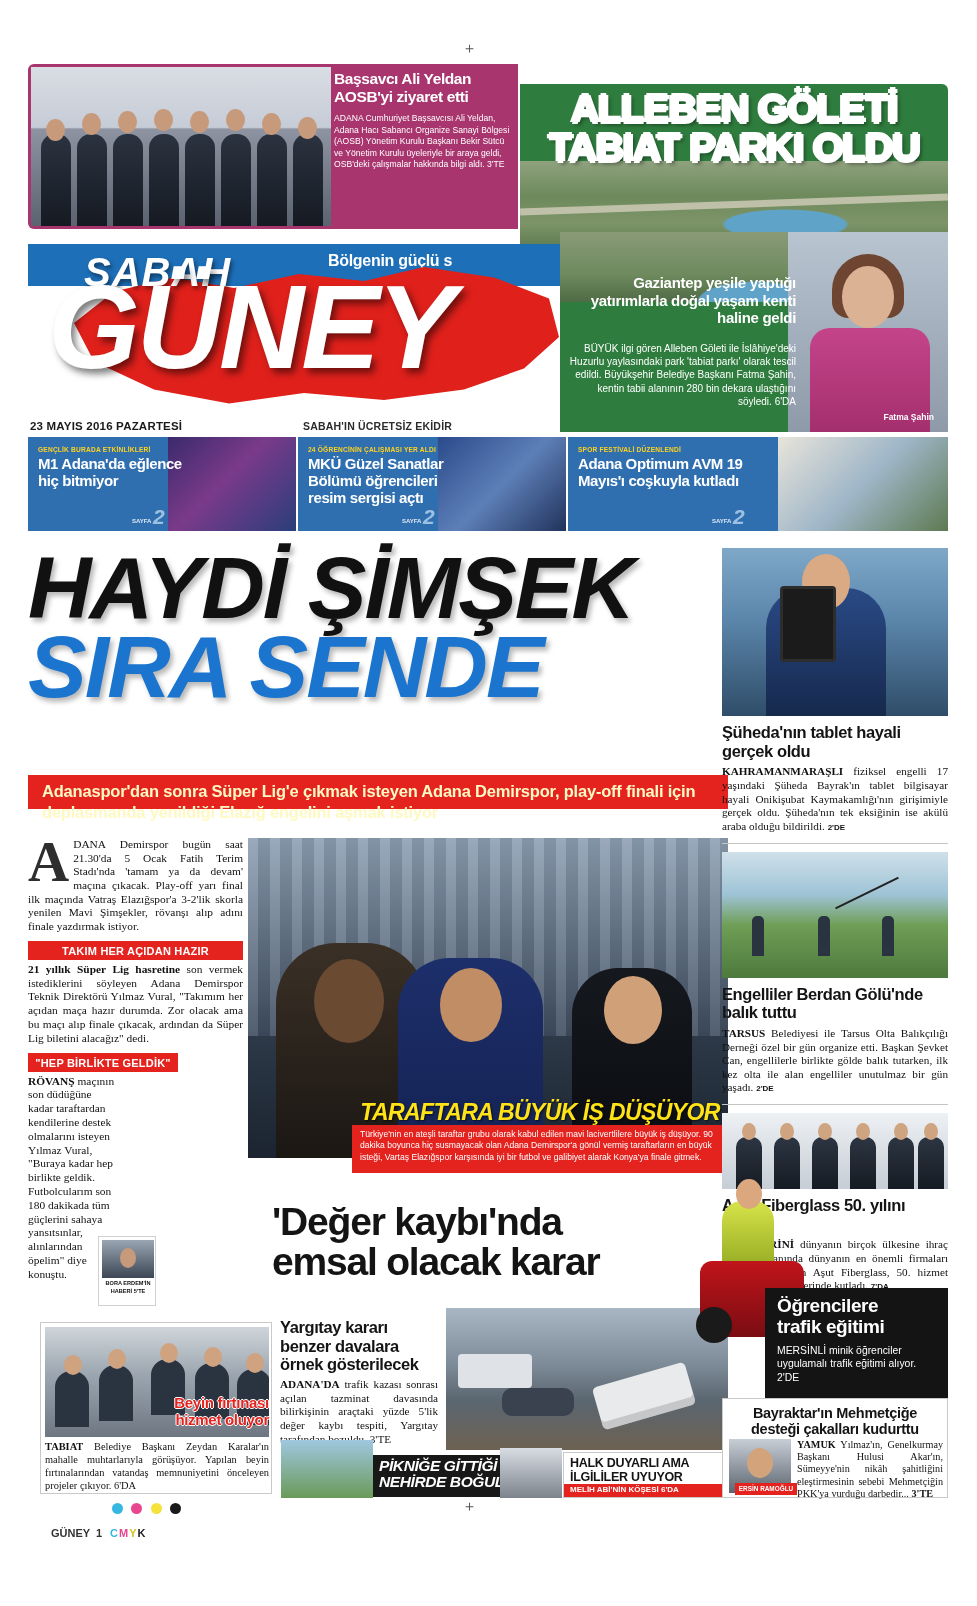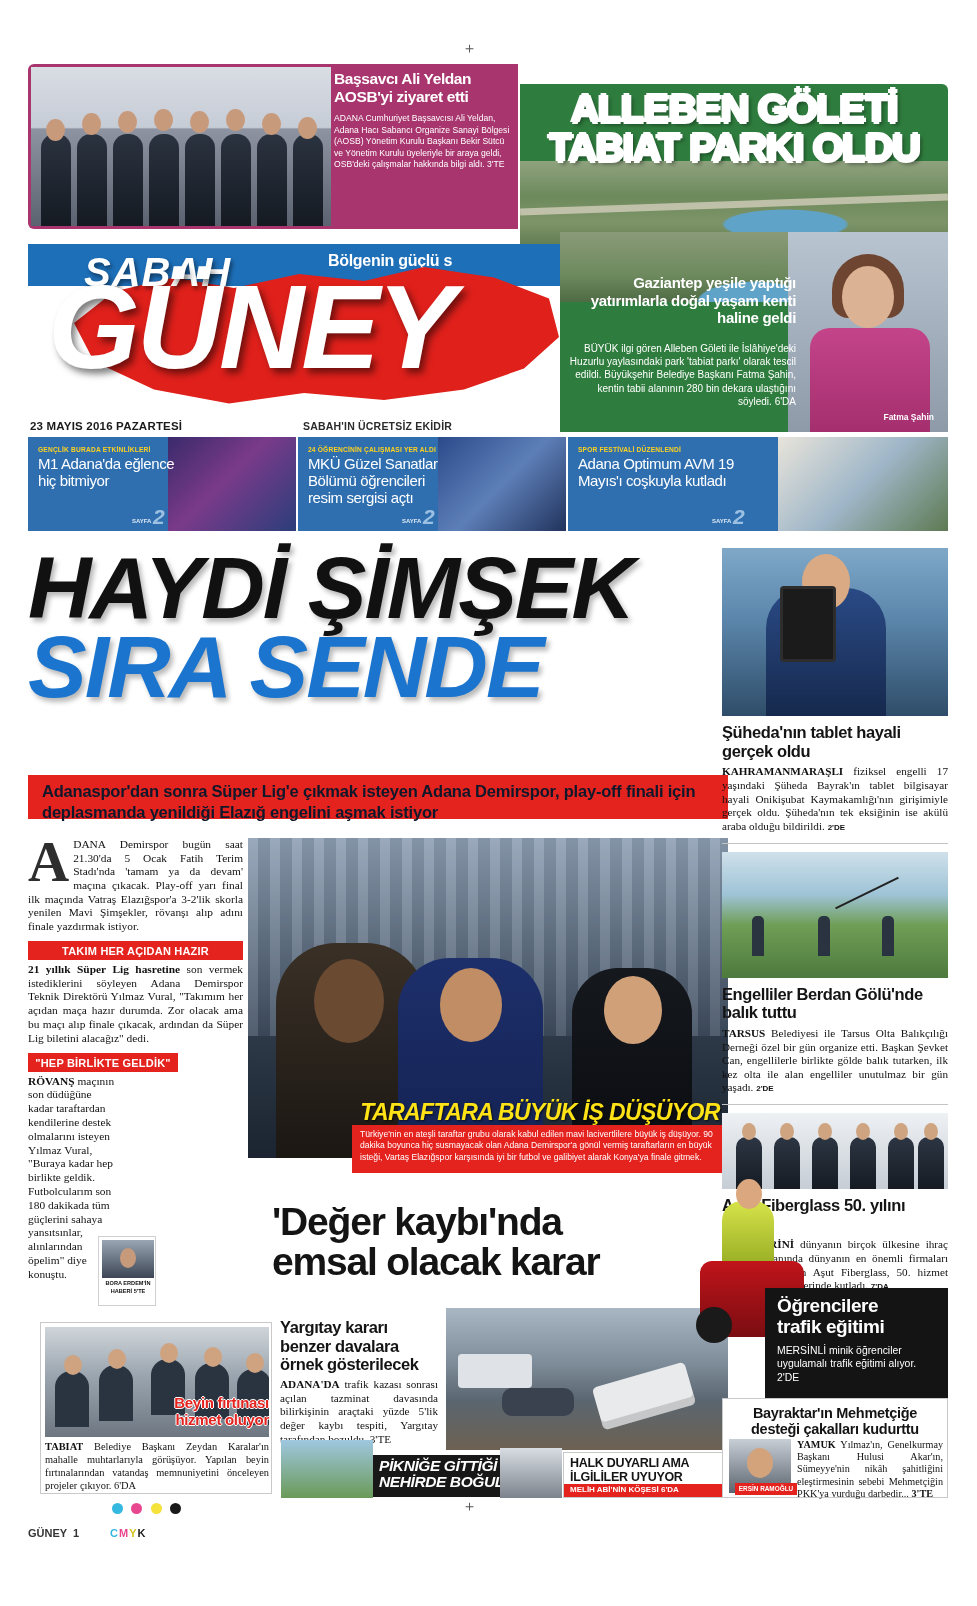--- a/index.html
+++ b/index.html
@@ -166,21 +166,21 @@
   .promo.p2 .promo-img { width:128px;
     background:linear-gradient(135deg,#2b4a8a,#5d7fb8 50%,#22335c); }
   .promo.p3 .promo-img { width:170px;
     background:linear-gradient(135deg,#e8e4da,#9fb6c8 50%,#5d7a52); }
   .promo-kicker {
     position:absolute; left:10px; top:9px; font-size:6.6px; font-weight:bold;
     color:#ffd21e; letter-spacing:.2px;
   }
   .promo-title {
     position:absolute; left:10px; top:19px; width:145px;
-    color:#ffffff; font-weight:normal; font-size:15px; line-height:1.13;
+    color:#ffffff; font-weight:bold; font-size:15px; line-height:1.13;
     letter-spacing:-0.4px;
   }
   .promo.p3 .promo-title { width:180px; }
   .promo-page {
     position:absolute; font-size:6px; color:#dfe9f4; font-weight:bold;
   }
   .promo-pagenum {
     position:absolute; font-size:21px; color:#9cc0e2; font-weight:bold;
     font-style:italic;
   }
@@ -197,22 +197,22 @@
     font-size:88px; font-weight:bold; font-style:italic; color:#111111;
     letter-spacing:-2px; line-height:0.92;
     text-shadow: 3px 4px 5px rgba(0,0,0,.28);
   }
   .mh2 {
     font-size:88px; font-weight:bold; font-style:italic; color:#1b75cf;
     letter-spacing:-2px; line-height:0.92; margin-top:-2px;
     text-shadow: 3px 4px 5px rgba(0,0,0,.28);
   }
   .main-sub {
-    position:absolute; left:28px; top:775px; width:700px; height:44px;
-    background:#e4231f; color:#0f172a; padding:6px 10px 0 14px;
+    position:absolute; left:28px; top:775px; width:700px; height:34px;
+    background:#e4231f; color:#fef9c3; padding:6px 10px 0 14px;
     font-size:16.5px; font-weight:bold; line-height:1.26; letter-spacing:-0.2px;
   }
 
   
   .art-col { position:absolute; left:28px; top:838px; width:215px; }
   .art-lead {
     font-family:"Liberation Serif", serif; font-size:11.4px; line-height:1.2;
     color:#111; text-align:justify;
   }
   .art-lead .dropcap {
@@ -533,21 +533,21 @@
     color:#111; text-align:justify;
   }
 
   
   .dots { position:absolute; left:112px; top:1500px; }
   .dots span {
     display:inline-block; width:11px; height:11px; border-radius:50%;
     margin-right:4px;
   }
   .footer-name {
-    position:absolute; left:28px; top:1527px; font-size:11px;
+    position:absolute; left:51px; top:1527px; font-size:11px;
     font-weight:bold; color:#333;
   }
   .footer-cmyk {
     position:absolute; left:110px; top:1527px; font-size:11px;
     font-weight:bold; letter-spacing:1px;
   }
 </style>
 </head>
 <body>
 

